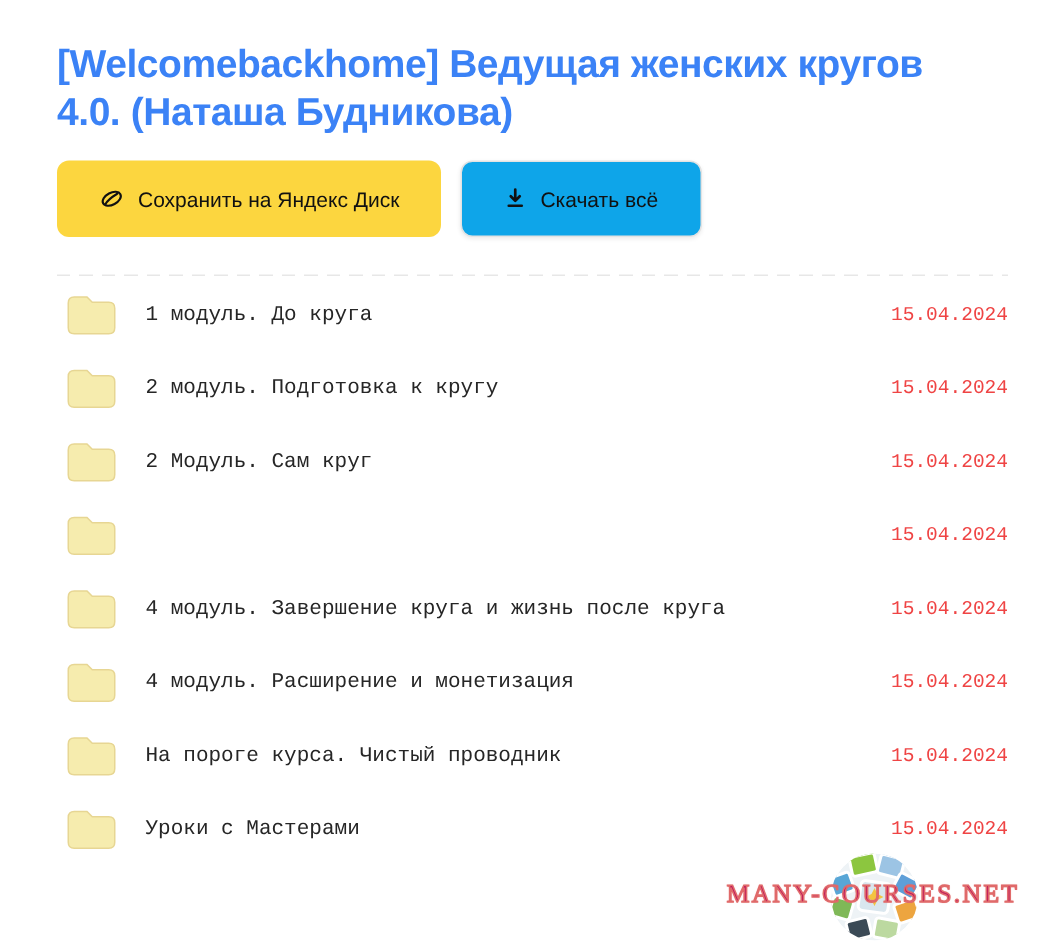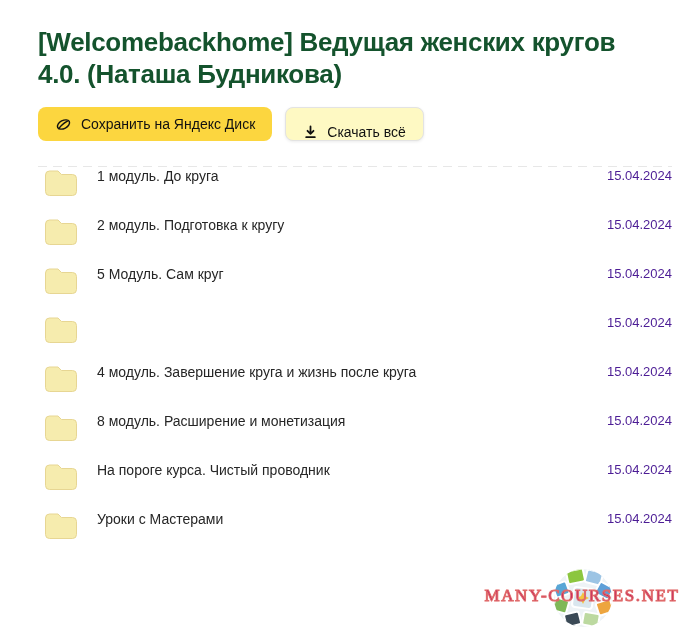--- a/index.html
+++ b/index.html
@@ -13,85 +13,86 @@
     font-family: "Liberation Sans", "DejaVu Sans", sans-serif;
     color: #1d1d1d;
   }
   .content { padding: 26px 28px 0 38px; }
 
   h1.title {
     font-size: 26px;
     line-height: 32px;
     font-weight: 700;
     letter-spacing: -0.3px;
-    color: #14532d;
+    color: #3b82f6;
     max-width: 610px;
   }
 
   .toolbar {
     margin-top: 17px;
     display: flex;
     align-items: center;
     gap: 13px;
   }
   .btn {
     display: inline-flex;
     align-items: center;
     gap: 9px;
-    height: 34px;
-    padding: 0 17px;
+    height: 51px;
+    padding: 0 28px;
     border-radius: 8px;
     font-family: "Liberation Sans", sans-serif;
     font-size: 14px;
     font-weight: 500;
     color: #111111;
     cursor: pointer;
     border: none;
     white-space: nowrap;
   }
   .btn-yellow {
     background: #fcd63f;
   }
   .btn-white {
-    background: #fef9c3;
+    background: #0ea5e9;
     border: 1px solid #e3e3e3;
     box-shadow: 0 1px 3px rgba(0,0,0,0.08);
-    align-items: flex-end;
   }
   .btn .icon { display: inline-flex; align-items: center; }
 
   .file-list {
     margin-top: 25px;
     border-top: 0 none;
     position: relative;
   }
   .file-list::before {
     content: "";
     display: block;
     height: 2px;
     background-image: repeating-linear-gradient(90deg, #e7e7e7 0 9px, transparent 9px 15px);
     background-size: 100% 1px;
     background-repeat: no-repeat;
     background-position: 0 0;
   }
   .row {
     display: flex;
+    align-items: center;
     height: 49px;
     cursor: pointer;
+    font-family: Liberation Mono, monospace;
   }
   .row .folder { flex: 0 0 auto; margin-left: 6px; display: inline-flex; }
   .row .fname {
     margin-left: 19px;
     font-size: 14px;
     color: #262626;
   }
   .row .fdate {
     margin-left: auto;
     font-size: 13px;
-    color: #4c1d95;
+    color: #ef4444;
   }
 
   .watermark {
     position: absolute;
     left: 471px;
     bottom: 0;
     width: 222px;
     height: 62px;
     pointer-events: none;
   }
@@ -168,21 +169,21 @@
         <span class="fname">2 модуль. Подготовка к кругу</span>
         <span class="fdate">15.04.2024</span>
       </div>
 
       <div class="row">
         <span class="folder">
           <svg width="34" height="29" viewBox="0 0 34 29">
             <path d="M1.5 7 q0 -4 4 -4 h8.5 l3.5 3.5 h11 q4 0 4 4 v13 q0 4 -4 4 h-23 q-4 0 -4 -4 z" fill="#f6ecae" stroke="#e7d693" stroke-width="1"></path>
           </svg>
         </span>
-        <span class="fname">5 Модуль. Сам круг</span>
+        <span class="fname">2 Модуль. Сам круг</span>
         <span class="fdate">15.04.2024</span>
       </div>
 
       <div class="row">
         <span class="folder">
           <svg width="34" height="29" viewBox="0 0 34 29">
             <path d="M1.5 7 q0 -4 4 -4 h8.5 l3.5 3.5 h11 q4 0 4 4 v13 q0 4 -4 4 h-23 q-4 0 -4 -4 z" fill="#f6ecae" stroke="#e7d693" stroke-width="1"></path>
           </svg>
         </span>
         <span class="fdate">15.04.2024</span>
@@ -197,21 +198,21 @@
         <span class="fname">4 модуль. Завершение круга и жизнь после круга</span>
         <span class="fdate">15.04.2024</span>
       </div>
 
       <div class="row">
         <span class="folder">
           <svg width="34" height="29" viewBox="0 0 34 29">
             <path d="M1.5 7 q0 -4 4 -4 h8.5 l3.5 3.5 h11 q4 0 4 4 v13 q0 4 -4 4 h-23 q-4 0 -4 -4 z" fill="#f6ecae" stroke="#e7d693" stroke-width="1"></path>
           </svg>
         </span>
-        <span class="fname">8 модуль. Расширение и монетизация</span>
+        <span class="fname">4 модуль. Расширение и монетизация</span>
         <span class="fdate">15.04.2024</span>
       </div>
 
       <div class="row">
         <span class="folder">
           <svg width="34" height="29" viewBox="0 0 34 29">
             <path d="M1.5 7 q0 -4 4 -4 h8.5 l3.5 3.5 h11 q4 0 4 4 v13 q0 4 -4 4 h-23 q-4 0 -4 -4 z" fill="#f6ecae" stroke="#e7d693" stroke-width="1"></path>
           </svg>
         </span>
         <span class="fname">На пороге курса. Чистый проводник</span>

